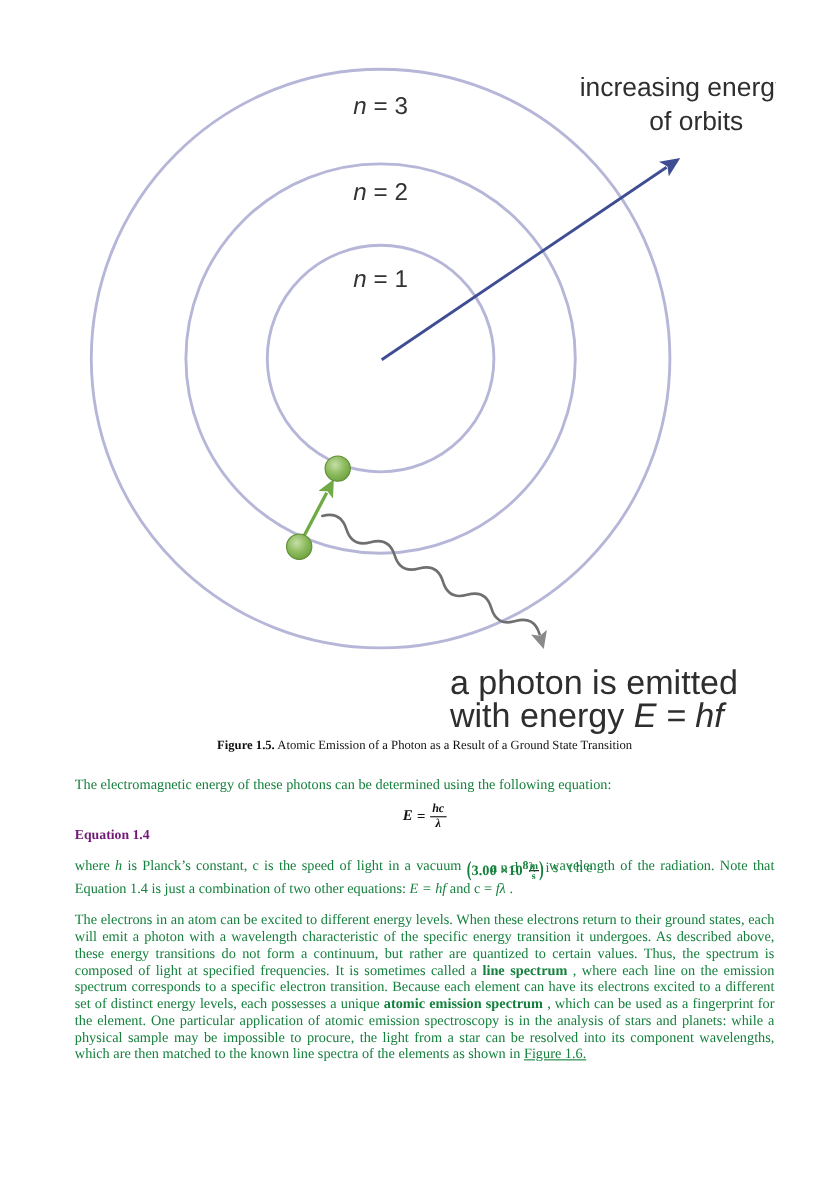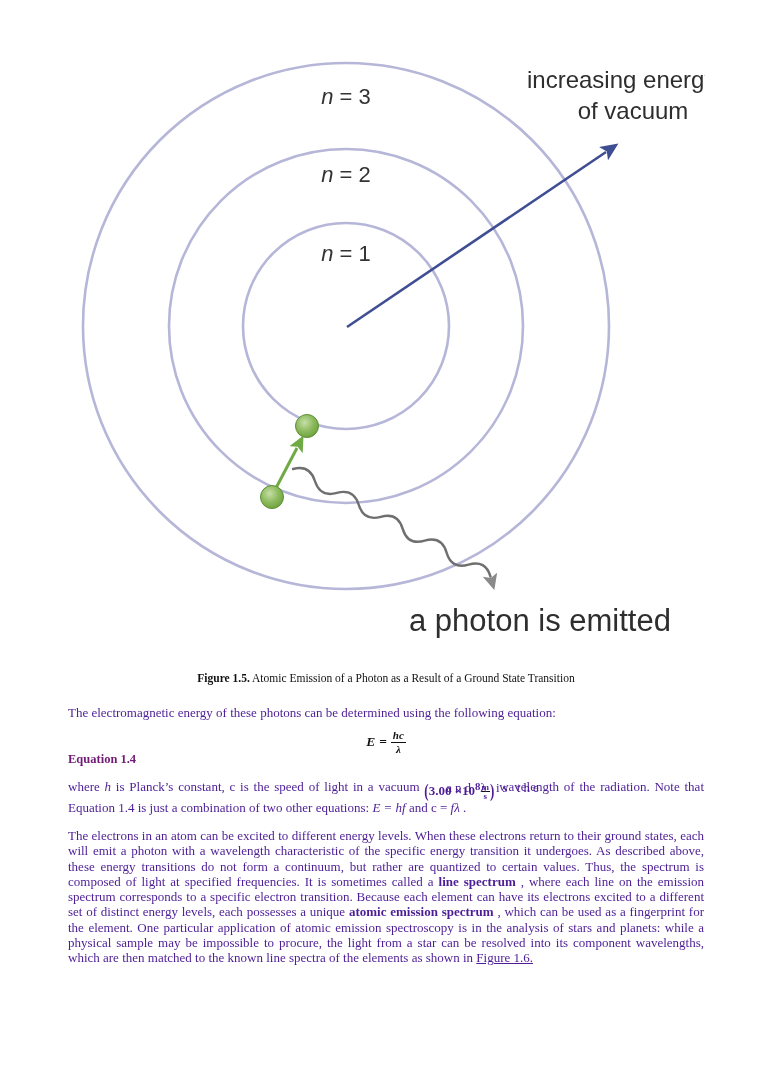--- a/index.html
+++ b/index.html
@@ -23,21 +23,21 @@
   .orbit-label { width: 110px; left: 291px; text-align: center; font-size: 22px; }
   .orbit-label .mvar { font-style: italic; }
   .ol3 { top: 84px; } .ol2 { top: 162px; } .ol1 { top: 241px; }
   .energy1 { left: 527px; top: 66px; width: 178px; font-size: 24px; white-space: nowrap; overflow: hidden; color: #2e2e2e; }
   .energy2 { left: 565px; top: 97px; width: 136px; font-size: 24px; text-align: center; color: #2e2e2e; }
   .photon-label { left: 409px; top: 606px; font-size: 31px; line-height: 30px; color: #2e2e2e; }
   .photon-label .math { font-style: italic; }
   
   .caption { position: absolute; left: 68px; top: 672px; width: 636px; text-align: center; font-size: 11.5px; color: #111; }
   .caption .cap-bold { font-weight: bold; margin-top: 17px; }
-  .para { position: absolute; left: 68px; width: 636px; font-size: 13px; line-height: 15.3px; text-align: justify; color: #4c1d95; }
+  .para { position: absolute; left: 68px; width: 636px; font-size: 13px; line-height: 15.3px; text-align: justify; color: #15803d; }
   .para1 { top: 705px; text-align: left; }
   .para2 { top: 779px; }
   .para3 { top: 828px; }
   .it { font-style: italic; }
   .bold-term { font-weight: bold; }
   .uline { text-decoration: underline; }
   
   .equation { position: absolute; left: 68px; top: 730px; width: 636px; text-align: center; font-size: 13.5px; font-weight: bold; color: #111; }
   .equation .eq-lhs, .equation .frac-num, .equation .frac-den { font-style: italic; }
   .equation .eq-rel { margin: 0 4px; }
@@ -106,24 +106,25 @@
 
     <circle cx="272" cy="497" r="11.5" fill="url(#gdot)" stroke="#5f8f36" stroke-width="1"></circle>
     <circle cx="307" cy="426" r="11.5" fill="url(#gdot)" stroke="#5f8f36" stroke-width="1"></circle>
   </svg>
 
   <div class="diagram-label orbit-label ol3"><span class="mvar">n</span><span> = 3</span></div>
   <div class="diagram-label orbit-label ol2"><span class="mvar">n</span><span> = 2</span></div>
   <div class="diagram-label orbit-label ol1"><span class="mvar">n</span><span> = 1</span></div>
 
   <div class="diagram-label energy1">increasing energy</div>
-  <div class="diagram-label energy2">of vacuum</div>
+  <div class="diagram-label energy2">of orbits</div>
 
   <div class="diagram-label photon-label">
     <div>a photon is emitted</div>
+    <div><span>with energy </span><span class="math">E = hf</span></div>
   </div>
 
   <div class="caption"><span class="cap-bold">Figure 1.5.</span><span> Atomic Emission of a Photon as a Result of a Ground State Transition</span></div>
 
   <div class="para para1">The electromagnetic energy of these photons can be determined using the following equation:</div>
 
   <div class="equation">
     <span class="eq-lhs">E</span><span class="eq-rel">=</span><span class="frac"><span class="frac-num">hc</span><span class="frac-den">λ</span></span>
   </div>
   <div class="eq-label">Equation 1.4</div>

